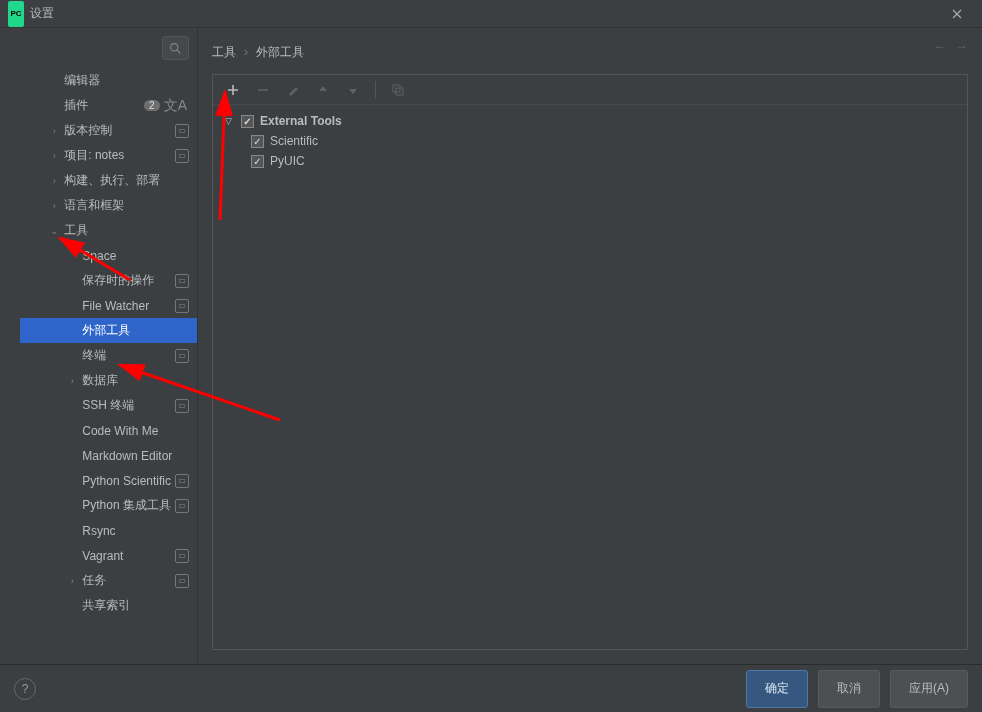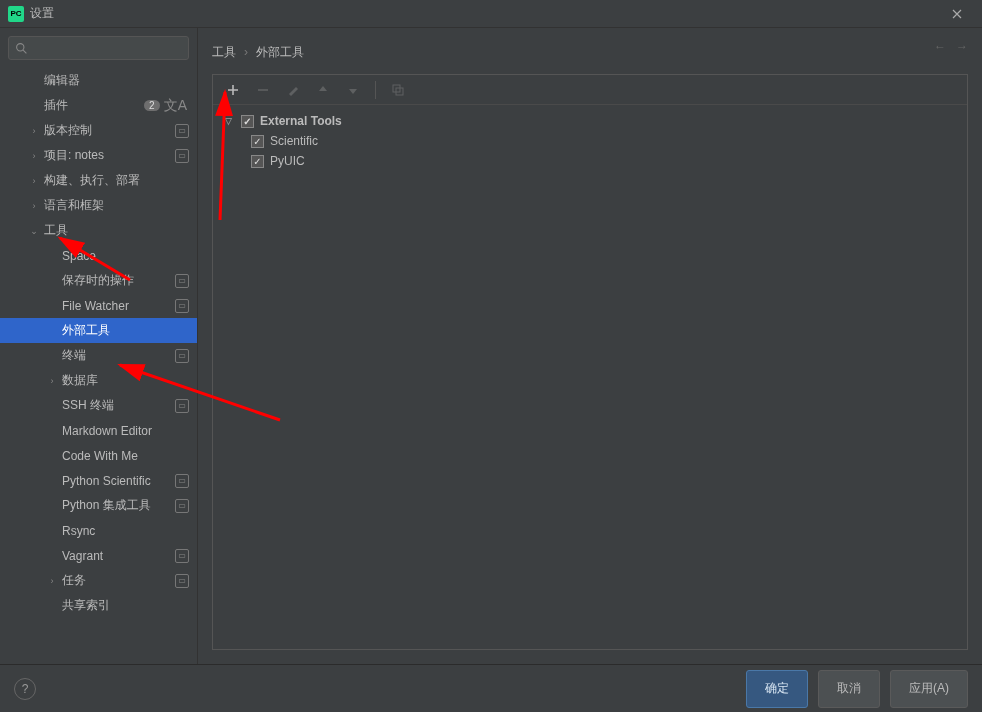--- a/index.html
+++ b/index.html
@@ -10,21 +10,21 @@
   font-size: 12px;
   color: #bbbbbb;
   overflow: hidden;
   position: relative;
 }
 .titlebar {
   height: 28px; display: flex; align-items: center;
   padding: 0 8px; border-bottom: 1px solid #323232;
   background: #3c3f41;
 }
-.app-icon { width: 16px; height: 16px; background: #21d789; border-radius: 2px; margin-right: 6px; display: flex; align-items: center; justify-content: center; font-size: 8px; font-weight: bold; color: #000; }
+.app-icon { width: 16px; height: 26px; background: #21d789; border-radius: 2px; margin-right: 6px; display: flex; align-items: center; justify-content: center; font-size: 8px; font-weight: bold; color: #000; }
 .titlebar .spacer { flex: 1; }
 .win-btn { width: 34px; height: 22px; display: flex; align-items: center; justify-content: center; color: #aaa; }
 .content { display: flex; height: calc(100% - 28px - 48px); }
 .sidebar {
   width: 198px; background: #3c3f41;
   border-right: 1px solid #323232;
   display: flex; flex-direction: column;
 }
 .search-wrap { padding: 8px; }
 .search {
@@ -76,21 +76,21 @@
 }
 .help { width: 22px; height: 22px; border: 1px solid #666; border-radius: 50%; display: flex; align-items: center; justify-content: center; color: #999; }
 .footer .spacer { flex: 1; }
 .btn {
   height: 38px; padding: 0 18px; margin-left: 10px;
   border: 1px solid #5a5a5a; background: #4c5052;
   color: #bbbbbb; border-radius: 3px; display: flex; align-items: center;
   font-size: 12px;
 }
 .btn.primary { background: #365880; border-color: #4a78a8; color: #d8e6f2; }
-.sidebar { position: relative; }
+.sidebar { position: relative; align-items: flex-end; }
 
 
 .annot { position: absolute; pointer-events: none; }
 
 
 .tree::-webkit-scrollbar { width: 10px; }
 .tree::-webkit-scrollbar-track { background: #3c3f41; }
 .tree::-webkit-scrollbar-thumb { background: #565656; border-radius: 5px; }
 </style>
 </head>
@@ -177,25 +177,25 @@
           <span class="chev">›</span>
           <span class="lbl">数据库</span>
         </div>
         <div class="tree-item depth2">
           <span class="chev"></span>
           <span class="lbl">SSH 终端</span>
           <span class="proj">▭</span>
         </div>
         <div class="tree-item depth2">
           <span class="chev"></span>
+          <span class="lbl">Code With Me</span>
+        </div>
+        <div class="tree-item depth2">
+          <span class="chev"></span>
           <span class="lbl">Markdown Editor</span>
-        </div>
-        <div class="tree-item depth2">
-          <span class="chev"></span>
-          <span class="lbl">Code With Me</span>
         </div>
         <div class="tree-item depth2">
           <span class="chev"></span>
           <span class="lbl">Python Scientific</span>
           <span class="proj">▭</span>
         </div>
         <div class="tree-item depth2">
           <span class="chev"></span>
           <span class="lbl">Python 集成工具</span>
           <span class="proj">▭</span>

